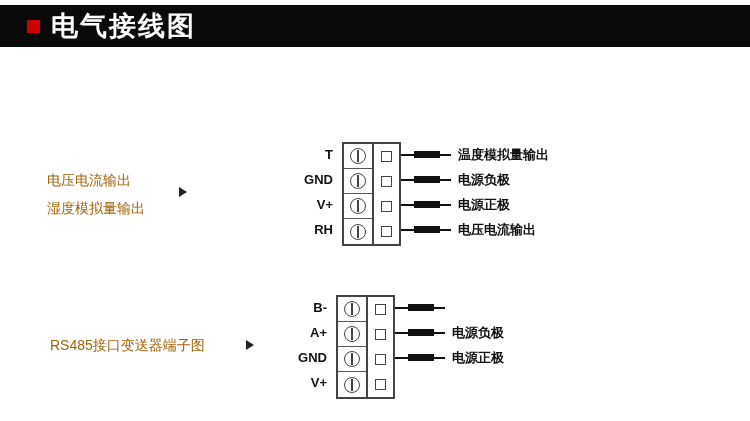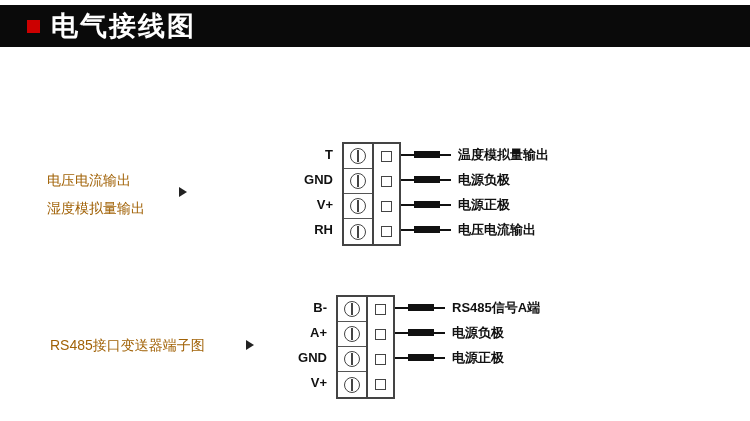--- a/index.html
+++ b/index.html
@@ -193,21 +193,20 @@
         <div class="square-cell">
           <span class="slot"></span>
         </div>
       </div>
   </div>
   <div class="signals-col">
       <div class="signal-cell">
         <span class="w1"></span>
         <span class="wbar"></span>
         <span class="w2"></span>
-        <span class="sig-label">RS485信号A端</span>
       </div>
       <div class="signal-cell">
         <span class="w1"></span>
         <span class="wbar"></span>
         <span class="w2"></span>
         <span class="sig-label">电源负极</span>
       </div>
       <div class="signal-cell">
         <span class="w1"></span>
         <span class="wbar"></span>

